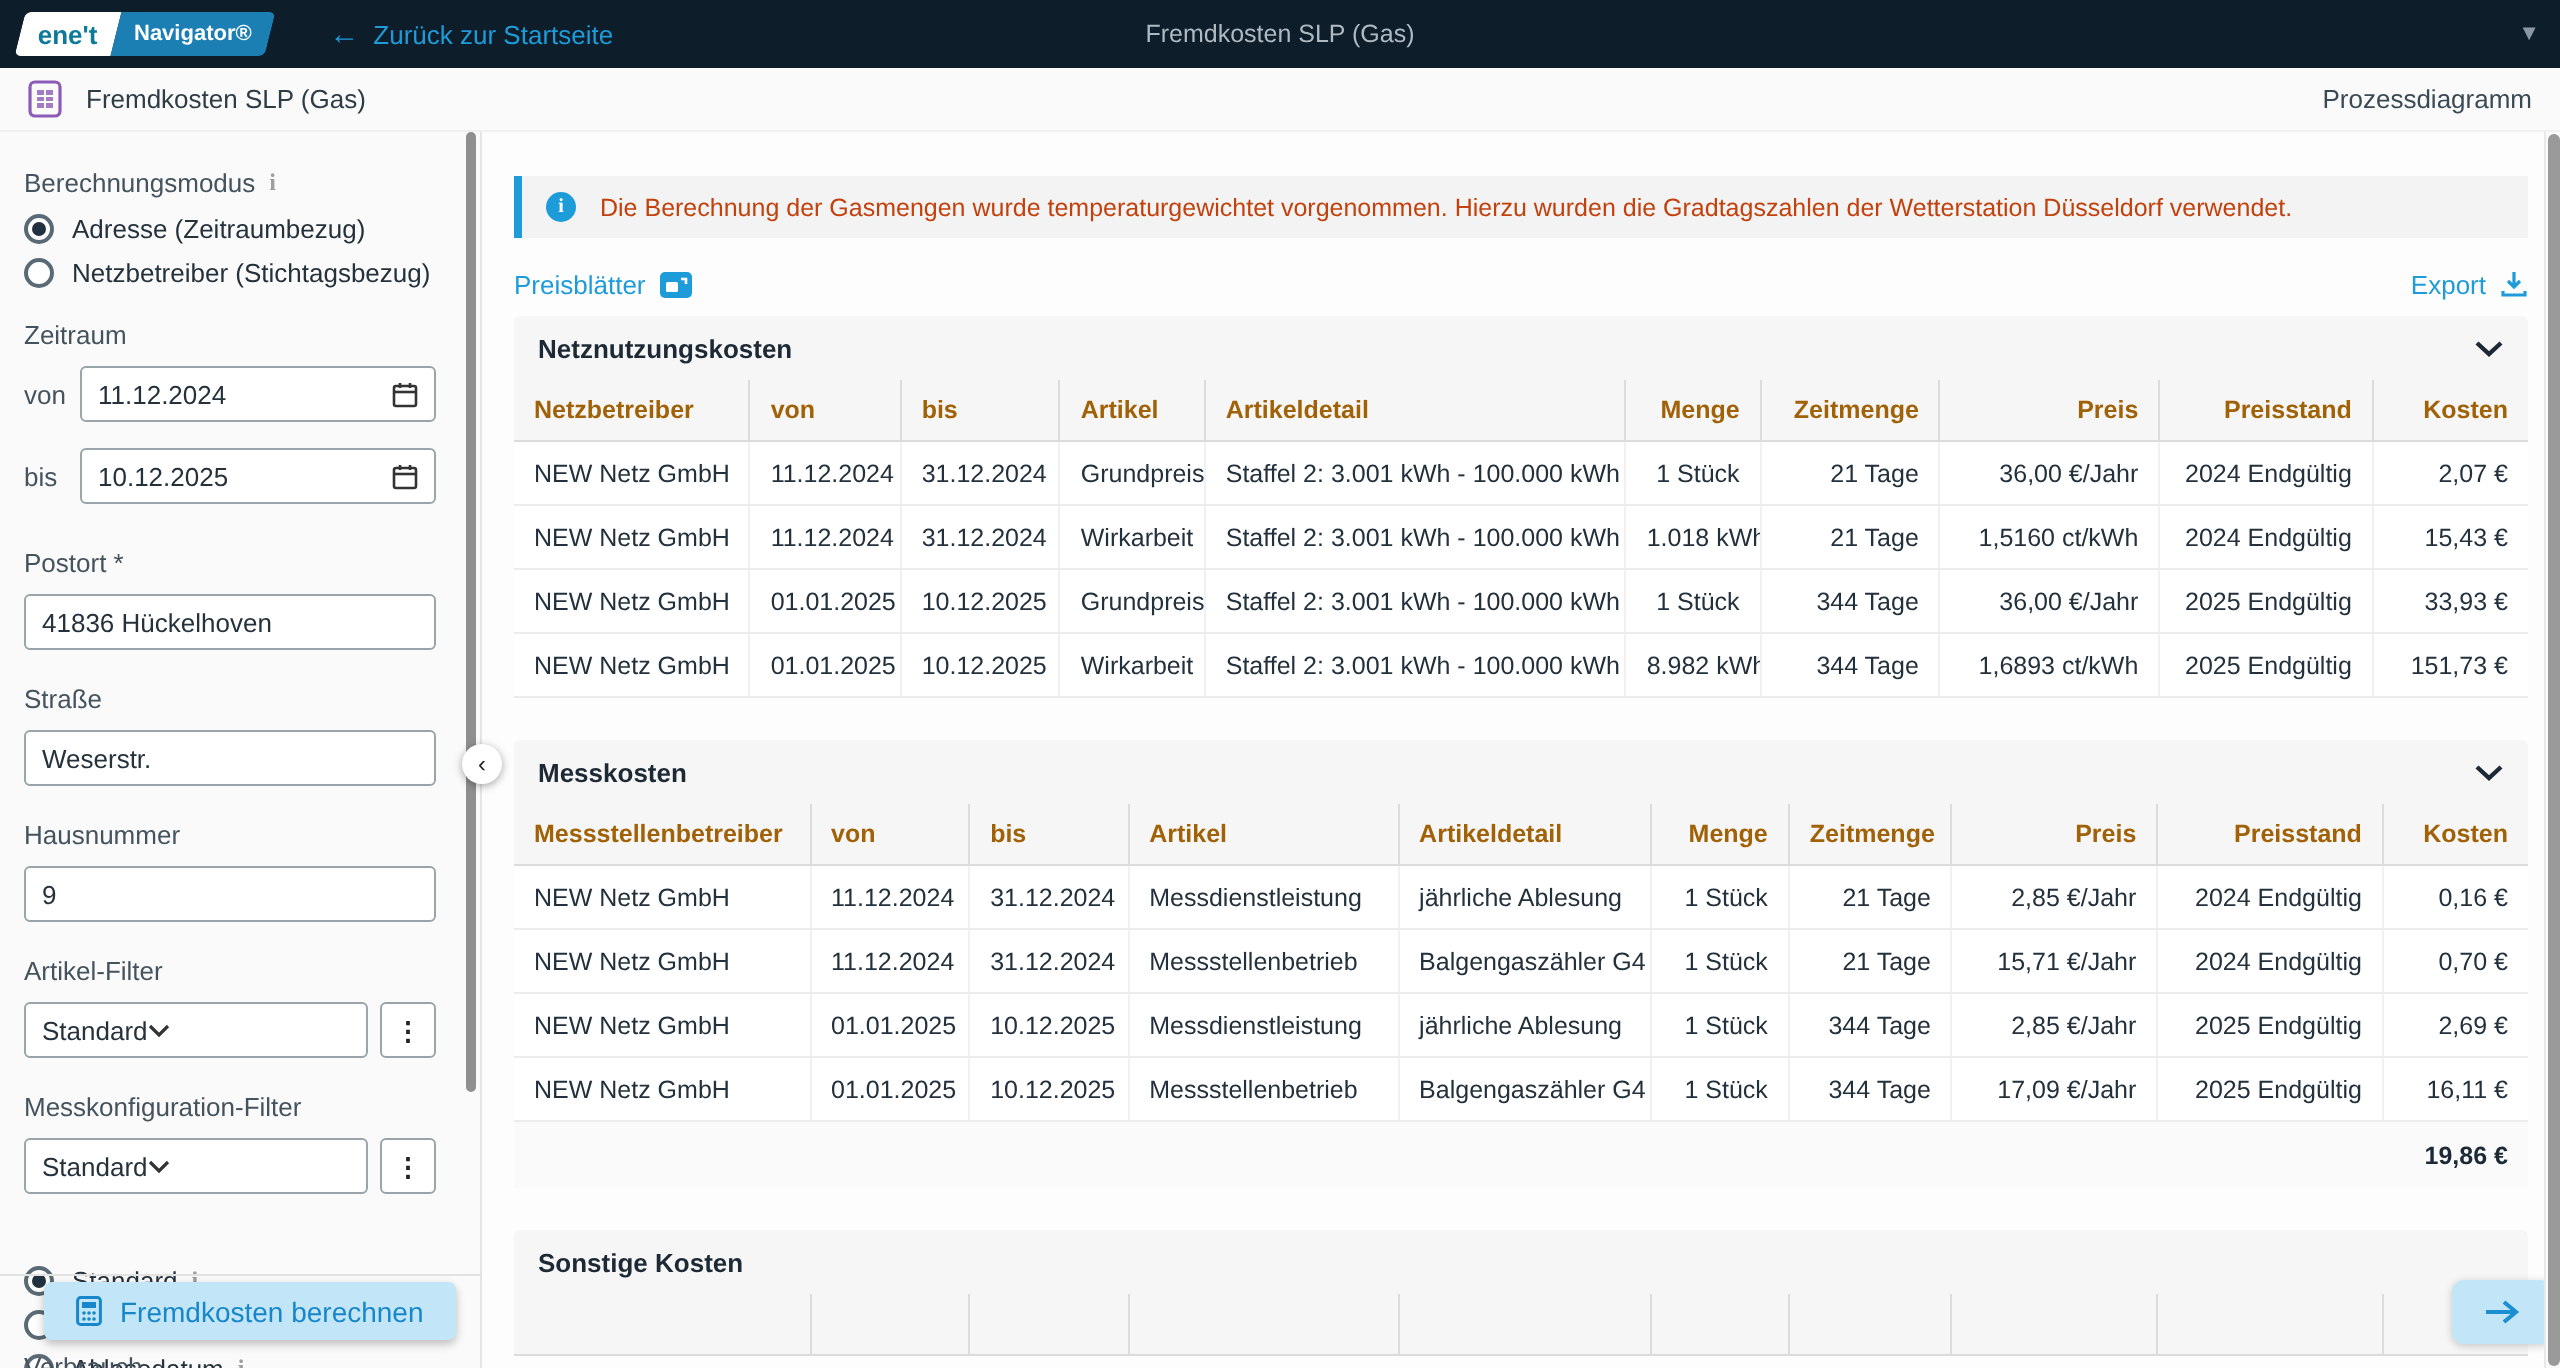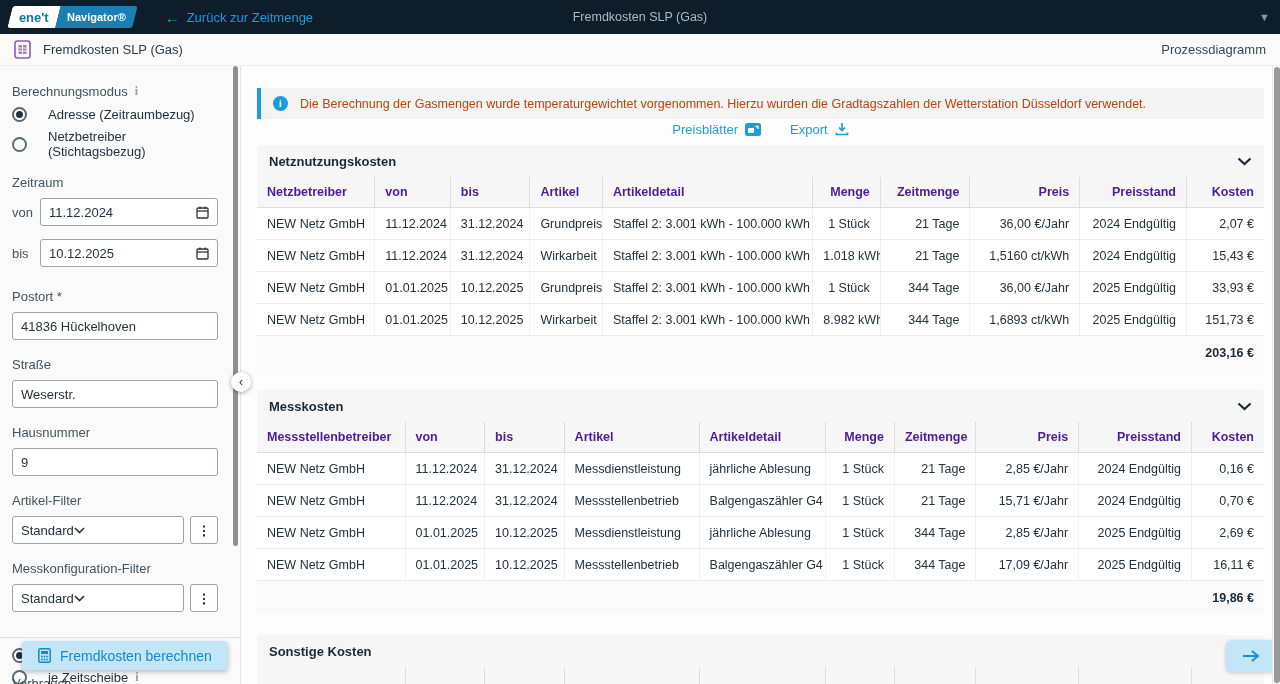--- a/index.html
+++ b/index.html
@@ -25,21 +25,21 @@
   .page-title { font-size:13px; color:#2e3c46; }
   .page-action { margin-left:auto; font-size:13px; color:#3a4a55; cursor:pointer; }
 
   
   .body-row { display:flex; height:618px; position:relative; }
 
   
   .sidebar { width:241px; background:#fafafa; border-right:1px solid #e4e4e4; position:relative; padding:18px 22px 0 12px; flex:none; }
   .form-label { font-size:13px; color:#44535e; margin-bottom:8px; display:flex; align-items:center; gap:7px; }
   .info-i { color:#9e9e9e; font-size:12px; font-family:"Liberation Serif",serif; font-weight:bold; cursor:pointer; }
-  .radio-row { display:flex; align-items:center; gap:21px; margin-bottom:7px; cursor:pointer; }
+  .radio-row { display:flex; align-items:center; gap:9px; margin-bottom:7px; cursor:pointer; }
   .radio { width:15px; height:15px; border-radius:50%; border:2px solid #5a6a74; position:relative; flex:none; background:#fff; }
   .radio.sel::after { content:""; position:absolute; inset:2px; border-radius:50%; background:#22313f; }
   .radio-label { font-size:13px; color:#25323c; display:flex; align-items:center; gap:7px; }
   .grp { margin-bottom:16px; }
   .date-row { display:flex; align-items:center; margin-bottom:13px; }
   .date-row .pre { width:28px; font-size:13px; color:#44535e; }
   .tbox { height:28px; border:1px solid #9aa4ab; border-radius:3px; background:#fff; display:flex; align-items:center; padding:0 8px; font-size:13px; color:#25323c; flex:1; }
   .tbox .grow { flex:1; }
   .field { margin-bottom:17px; }
   .select-row { display:flex; gap:6px; }
@@ -50,30 +50,30 @@
   .collapse-btn { position:absolute; top:306px; right:-11px; width:20px; height:20px; background:#fff; border-radius:50%; box-shadow:0 1px 4px rgba(0,0,0,.35); display:flex; align-items:center; justify-content:center; font-size:12px; color:#222; z-index:5; cursor:pointer; }
   .sticky-line { position:absolute; left:0; bottom:46px; width:241px; border-top:1px solid #e2e2e2; }
   .calc-btn { position:absolute; left:22px; bottom:14px; height:29px; padding:0 16px; background:var(--button_bg,#c2e6f7); border:none; border-radius:4px; box-shadow:0 2px 5px rgba(0,0,0,.25); color:var(--button_text,#1787c9); font-size:14px; font-family:"Liberation Sans",sans-serif; display:flex; align-items:center; gap:9px; cursor:pointer; z-index:4; }
   .vb-field { position:absolute; left:12px; top:610px; width:207px; }
 
   
   .main { flex:1; position:relative; overflow:hidden; background:#fdfdfd; padding:22px 16px 0 16px; }
   .banner { background:#f3f3f3; border-left:4px solid var(--accent,#1e9cd9); padding:8px 12px; display:flex; align-items:center; gap:12px; }
   .banner-icon { width:15px; height:15px; border-radius:50%; background:var(--accent,#1e9cd9); color:#fff; font-size:10px; font-weight:bold; font-family:"Liberation Serif",serif; display:flex; align-items:center; justify-content:center; flex:none; }
   .banner-text { font-size:12.5px; color:#c2410c; }
-  .links-row { display:flex; justify-content:center; gap:29px; height:20px; align-items:center; }
+  .links-row { display:flex; justify-content:space-between; gap:29px; margin-top:13px; height:20px; align-items:center; }
   .blue-link { color:var(--accent,#1e9cd9); font-size:13px; display:flex; align-items:center; gap:7px; cursor:pointer; }
 
   .card { margin-top:6px; }
   .card + .card, .card.mt { margin-top:21px; }
   .card-head { height:32px; background:#f6f6f6; border-radius:3px 3px 0 0; display:flex; align-items:center; padding:0 12px; }
   .card-title { font-size:13px; font-weight:bold; color:#1d2a35; }
   .card-chev { margin-left:auto; cursor:pointer; display:flex; }
   table.costs { width:100%; border-collapse:collapse; table-layout:fixed; }
-  table.costs th { background:#f6f6f6; font-size:12.5px; font-weight:bold; color:#4c1d95; text-align:left; padding:8px 10px; border-bottom:1px solid #dcdcdc; height:30px; white-space:nowrap; overflow:hidden;margin-top:32px; }
+  table.costs th { background:#f6f6f6; font-size:12.5px; font-weight:bold; color:#a16207; text-align:left; padding:8px 10px; border-bottom:1px solid #dcdcdc; height:30px; white-space:nowrap; overflow:hidden;margin-top:32px; }
   table.costs th + th { border-left:1px solid #dcdcdc; }
   table.costs td { background:#fff; font-size:12.5px; color:#23313c; padding:0 10px; height:32px; border-bottom:1px solid #ececec; white-space:nowrap; overflow:hidden; }
   table.costs td + td { border-left:1px solid #f1f1f1; }
   table.costs .r { text-align:right; }
   .card-total { height:33px; background:#fafafa; display:flex; align-items:center; justify-content:flex-end; padding-right:10px; font-size:12.5px; font-weight:bold; color:#1d2a35; }
 
   .fab { position:absolute; right:4px; bottom:12px; width:50px; height:32px; background:var(--button_bg,#c9eaf8); border:none; border-radius:6px; box-shadow:0 1px 4px rgba(0,0,0,.2); color:#1a8fd1; display:flex; align-items:center; justify-content:center; cursor:pointer; z-index:6; }
 
   .main-scroll-track { position:absolute; top:66px; right:0; width:8px; height:618px; background:#fafafa; border-left:1px solid #e8e8e8; z-index:7; }
   .main-scroll-thumb { position:absolute; top:1px; left:1px; width:6px; height:616px; background:#9a9a9a; border-radius:3px; cursor:pointer; }
@@ -87,21 +87,21 @@
   <div class="logo">
     <div class="seg logo-brand">
         <span>ene't</span>
       </div>
     <div class="seg logo-product">
         <span>Navigator®</span>
       </div>
   </div>
   <div class="back-link">
     <span class="arr">←</span>
-    <span>Zurück zur Zeitmenge</span>
+    <span>Zurück zur Startseite</span>
   </div>
   <div class="topbar-title">Fremdkosten SLP (Gas)</div>
   <div class="topbar-caret">▼</div>
 </div>
 
 <div class="page-header">
   <svg class="doc-icon" viewBox="0 0 17 19">
     <rect x="1" y="1" width="15" height="17" rx="2.5" fill="none" stroke="#8e5bb7" stroke-width="1.6"></rect>
     <rect x="4.5" y="5" width="8" height="9" fill="#a57cc4"></rect>
     <line x1="4.5" y1="8" x2="12.5" y2="8" stroke="#fff" stroke-width="1"></line>
@@ -355,21 +355,20 @@
               <td>Wirkarbeit</td>
               <td>Staffel 2: 3.001 kWh - 100.000 kWh</td>
               <td class="r">8.982 kWh</td>
               <td class="r">344 Tage</td>
               <td class="r">1,6893 ct/kWh</td>
               <td class="r">2025 Endgültig</td>
               <td class="r">151,73 €</td>
             </tr>
           </tbody>
         </table>
-      <div class="card-total">203,16 €</div>
     </section>
 
     <section class="card mt">
       <div class="card-head">
         <span class="card-title">Messkosten</span>
         <span class="card-chev">
           <svg width="15" height="9" viewBox="0 0 15 9">
               <path d="M1.5 1.5 L7.5 7 L13.5 1.5" fill="none" stroke="#1d2a35" stroke-width="2.2"></path>
             </svg>
         </span>

